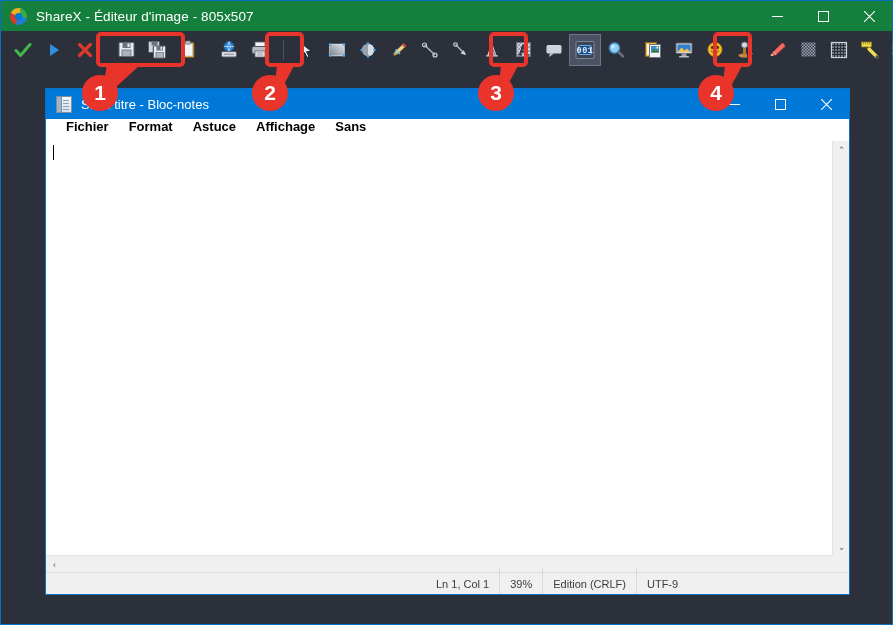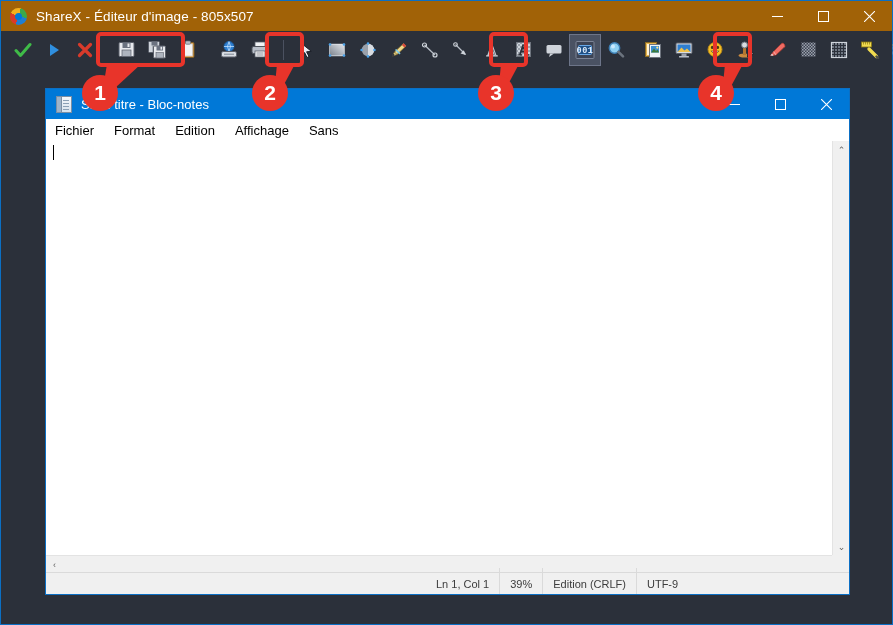--- a/index.html
+++ b/index.html
@@ -13,21 +13,21 @@
     position: relative;
     width: 893px; height: 625px;
     background: #2b303a;
     border: 1px solid #0b6fc4;
   }
 
   
   .titlebar {
     position: absolute; left: 0; top: 0;
     width: 891px; height: 30px;
-    background: #a16207;
+    background: #15803d;
     display: flex; align-items: center;
   }
   .tb-logo {
     width: 17px; height: 17px; margin-left: 9px; margin-right: 9px;
     border-radius: 50%;
     background:
       conic-gradient(from 200deg, #d93a2b 0deg 95deg, #f2b01e 95deg 175deg,
                      #3ba94a 175deg 260deg, #1e7fd4 260deg 360deg);
     position: relative;
   }
@@ -99,22 +99,22 @@
   }
   .np-icon::after {
     content: ""; position: absolute; left: 6px; right: 2px; top: 3px; height: 1px;
     background: #8ba0b6;
     box-shadow: 0 3px 0 #8ba0b6, 0 6px 0 #8ba0b6, 0 9px 0 #8ba0b6;
   }
   .np-title-text { color: #fff; font-size: 13px; white-space: nowrap; }
   .np-buttons { position: absolute; right: 0; top: 0; display: flex; height: 30px; }
   .np-btn { width: 46px; height: 30px; display: flex; align-items: center; justify-content: center; }
   .np-menubar {
-    height: 22px; background: #ffffff; display: flex; align-items: center;
-    padding-left: 9px; border-bottom: 0;
+    height: 22px; background: #ffffff; display: flex; 
+    padding-left: 20px; border-bottom: 0; font-weight: bold;
   }
   .np-menu { font-size: 13px; color: #000; margin-right: 20px; white-space: nowrap; }
   .np-body {
     position: absolute; left: 0; right: 0; top: 52px; bottom: 22px;
     background: #fff;
   }
   .np-text {
     position: absolute; left: 0; top: 0; right: 17px; bottom: 17px;
     background: #fff; padding: 3px 4px;
   }
@@ -491,21 +491,21 @@
             <svg width="11" height="11" viewBox="0 0 11 11">
                 <path d="M0 0 L11 11 M11 0 L0 11" stroke="#fff" stroke-width="1.1"></path>
               </svg>
           </div>
         </div>
       </div>
 
       <div class="np-menubar">
         <div class="np-menu">Fichier</div>
         <div class="np-menu">Format</div>
-        <div class="np-menu">Edition</div>
+        <div class="np-menu">Astuce</div>
         <div class="np-menu">Affichage</div>
         <div class="np-menu">Sans</div>
       </div>
 
       <div class="np-body">
         <div class="np-text"><span class="caret"></span><span></span></div>
 
         <div class="np-vscroll">
           <div class="sb-arrow" style="top:0;left:0;">⌃</div>
           <div class="sb-arrow" style="bottom:0;left:0;">⌄</div>

